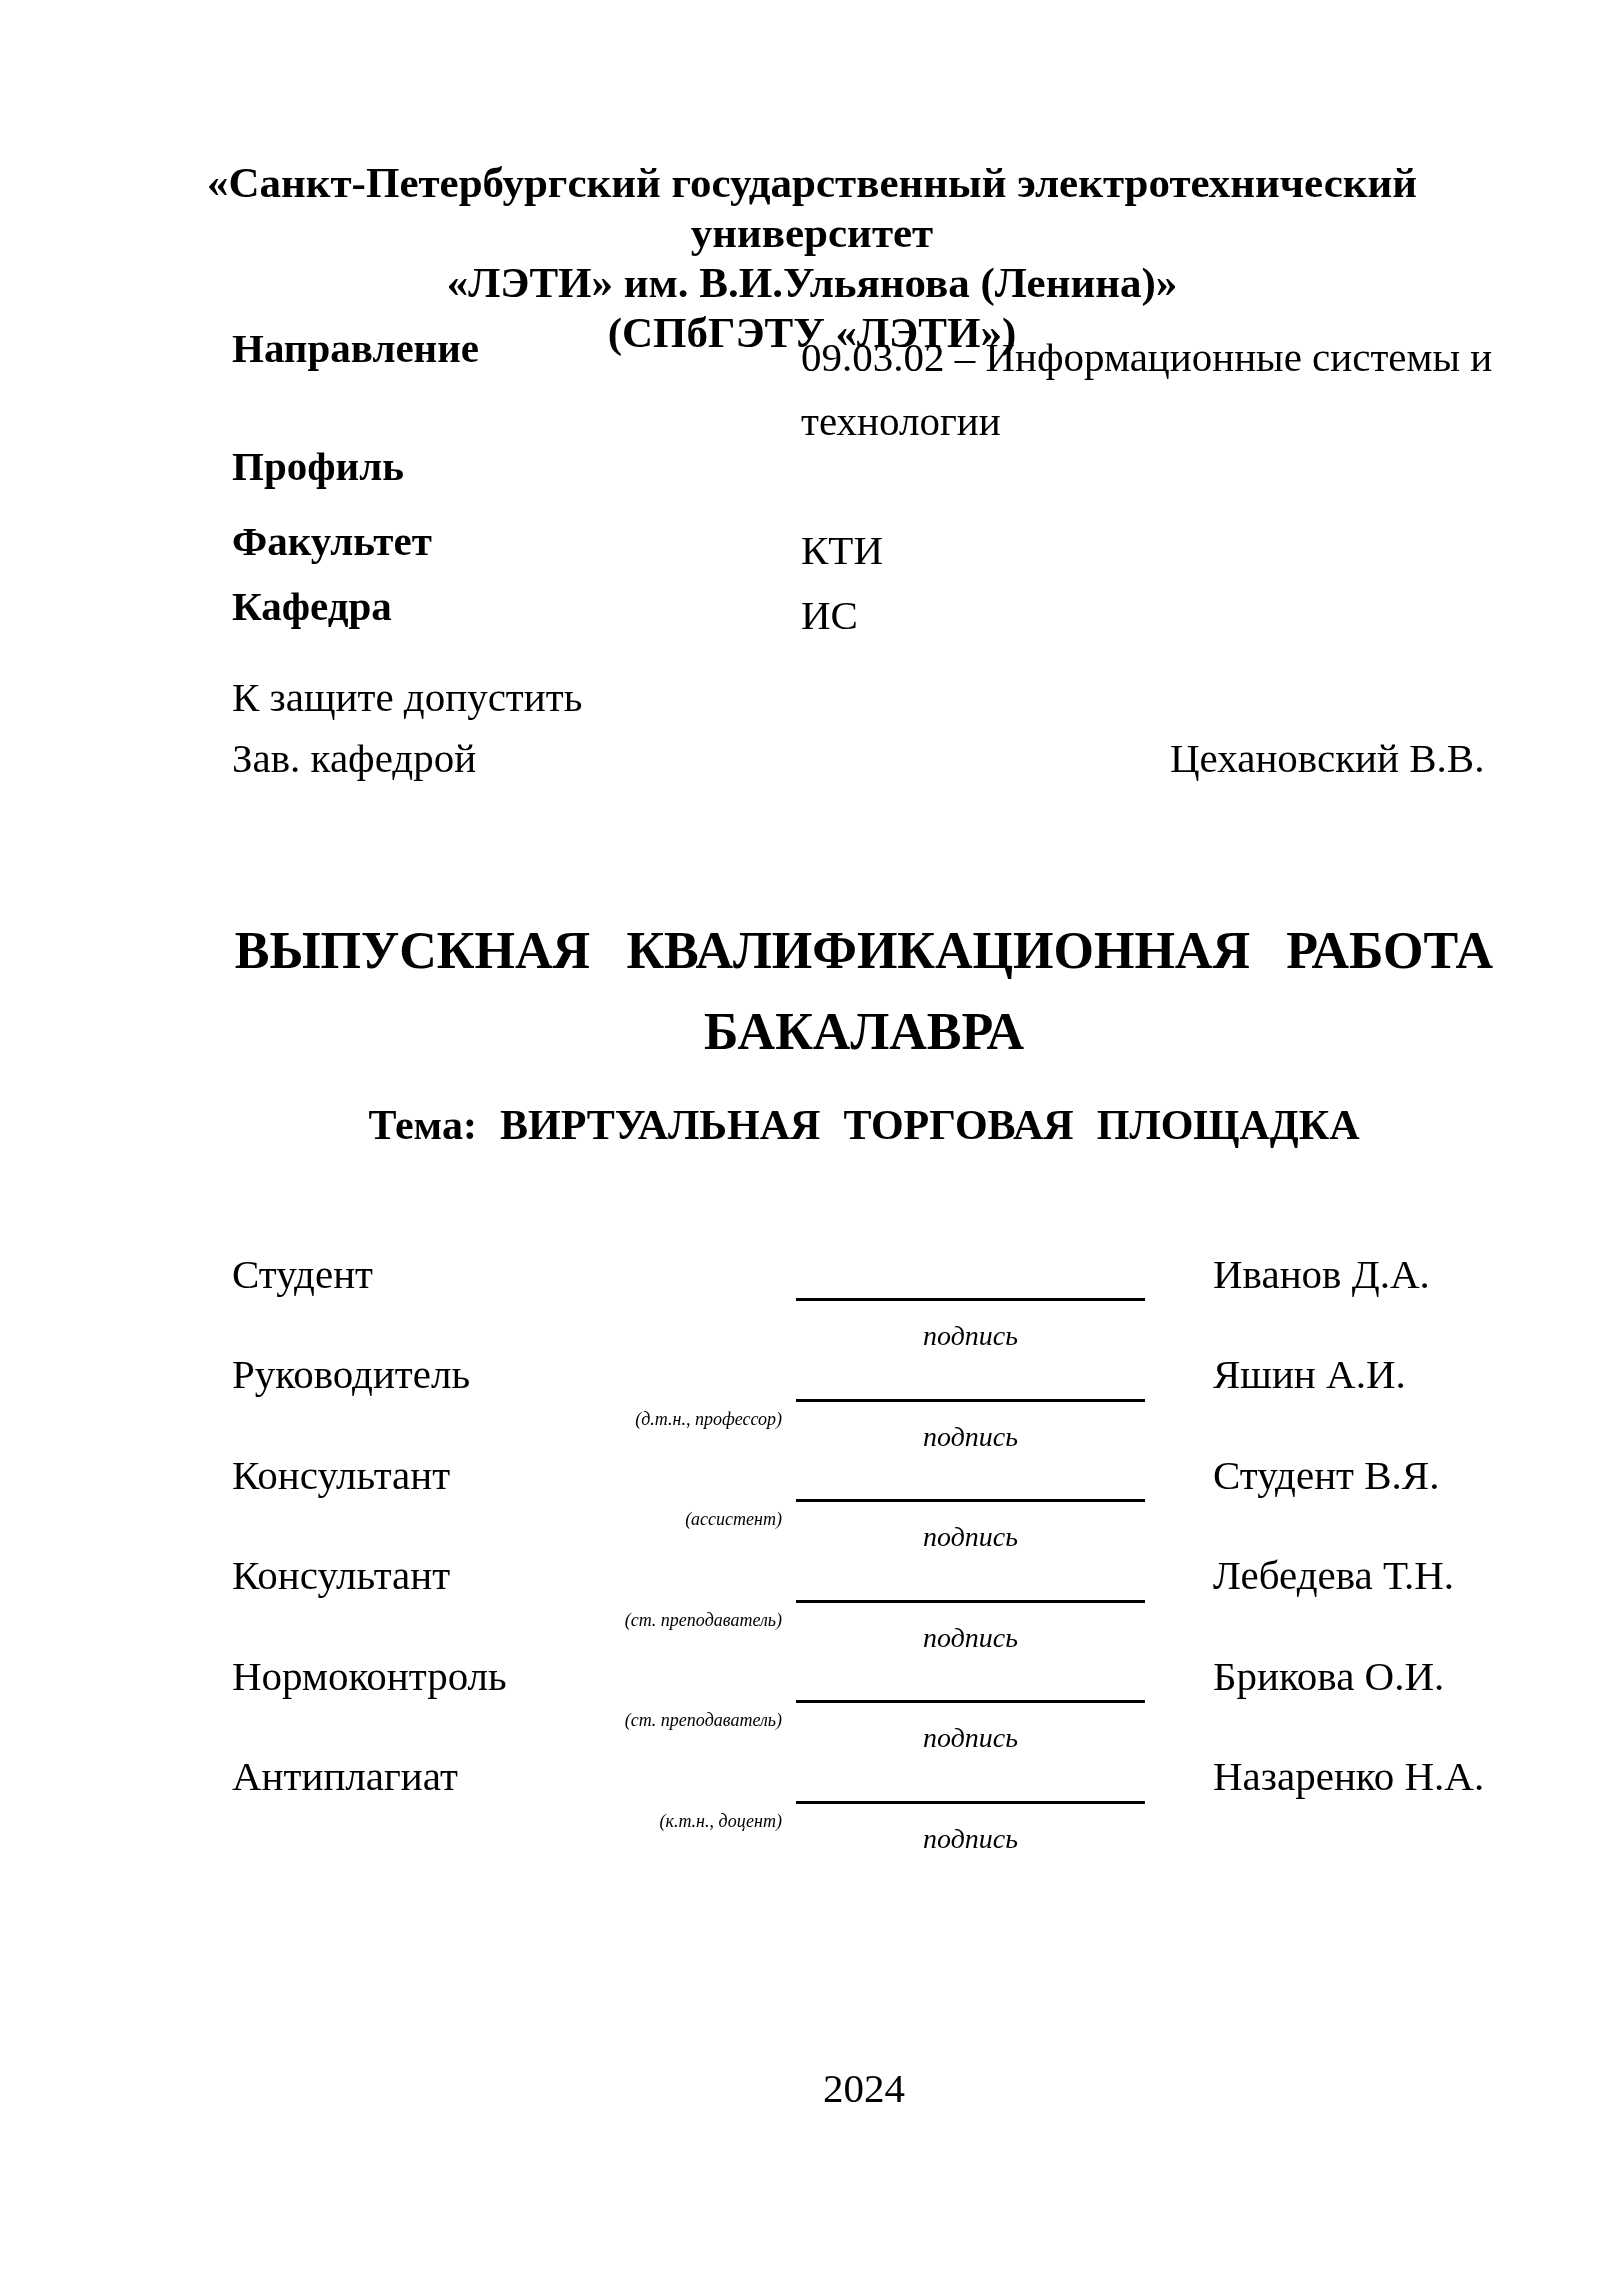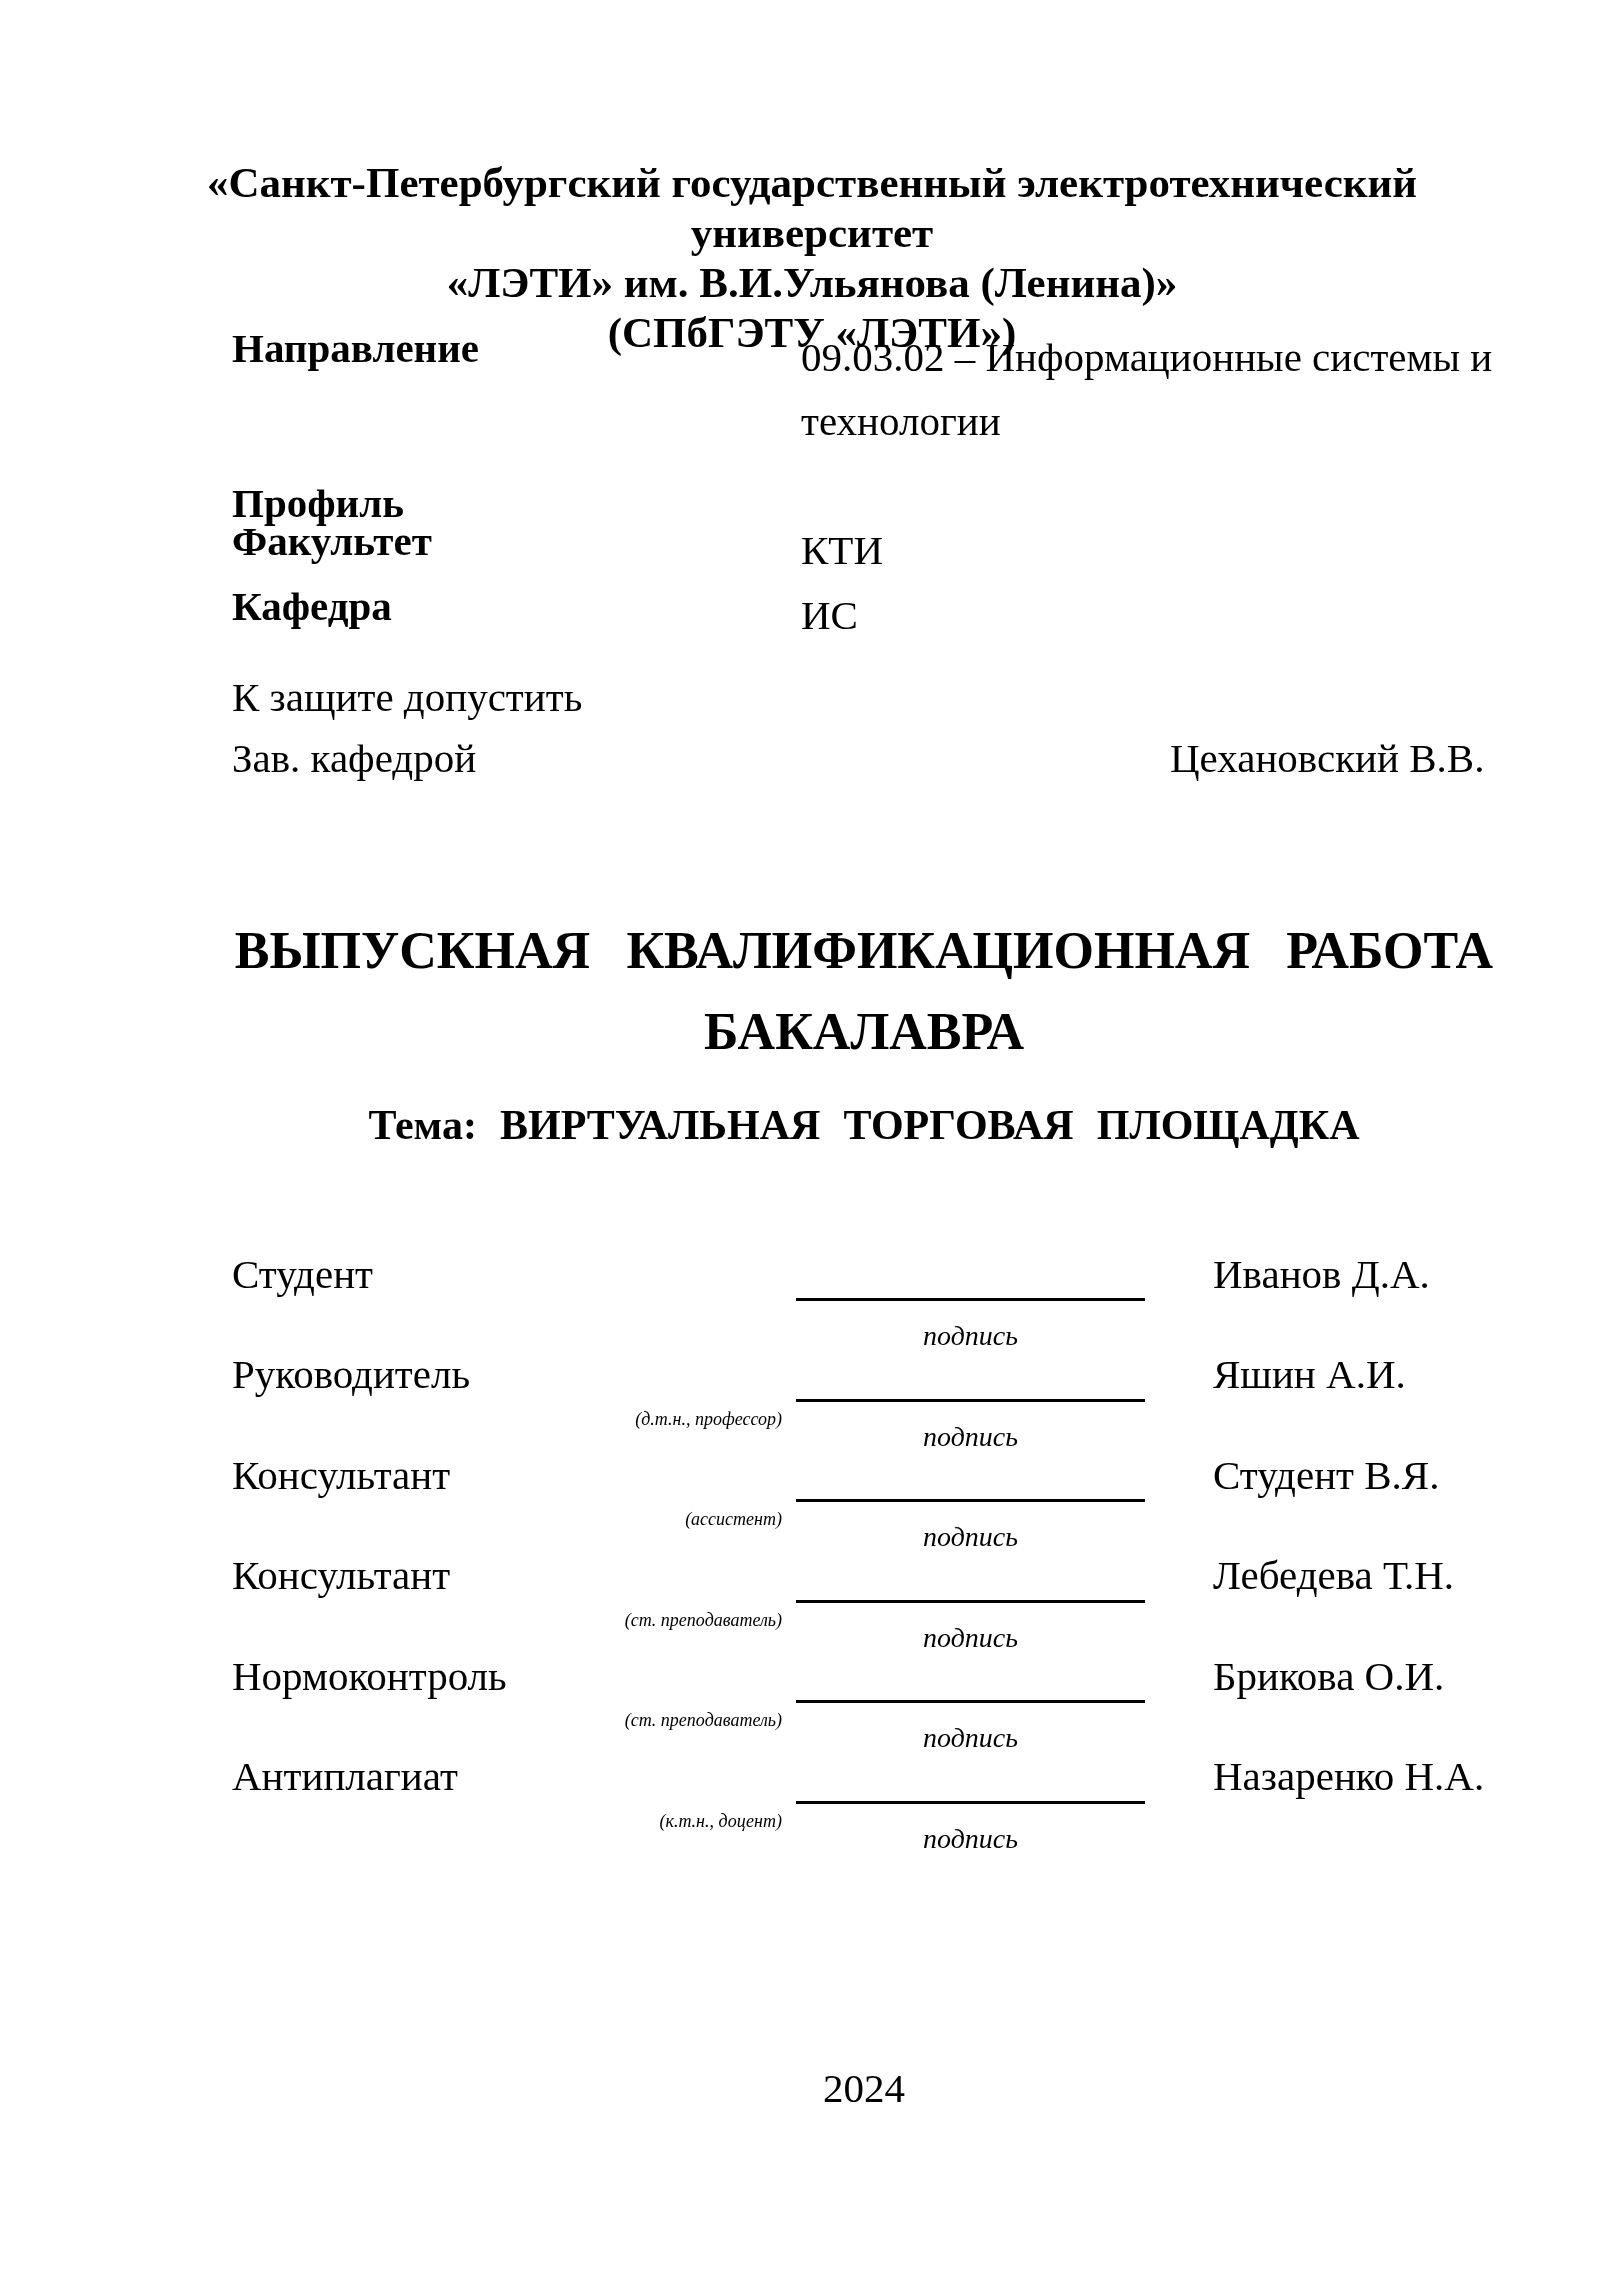--- a/index.html
+++ b/index.html
@@ -137,21 +137,21 @@
 
 <div class="page">
 
   <div class="abs university-header"><span>«Санкт-Петербургский государственный электротехнический университет</span>
 <span>«ЛЭТИ» им. В.И.Ульянова (Ленина)»</span>
 <span>(СПбГЭТУ «ЛЭТИ»)</span></div>
 
   <div class="abs field-label" style="top:325px">Направление</div>
   <div class="abs field-value" style="top:325px">09.03.02 – Информационные системы и технологии</div>
 
-  <div class="abs field-label" style="top:480px">Профиль</div>
+  <div class="abs field-label" style="top:443px">Профиль</div>
 
   <div class="abs field-label" style="top:518px">Факультет</div>
   <div class="abs field-value" style="top:518px">КТИ</div>
 
   <div class="abs field-label" style="top:583px">Кафедра</div>
   <div class="abs field-value" style="top:583px">ИС</div>
 
   <div class="abs admit-line">К защите допустить</div>
   <div class="abs dept-head-label">Зав. кафедрой</div>
   <div class="abs dept-head-name">Цехановский В.В.</div>

